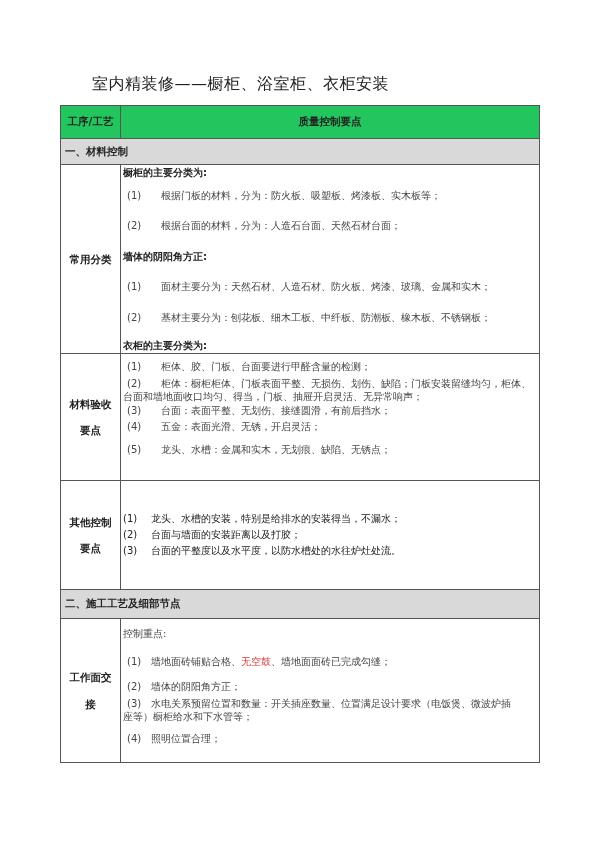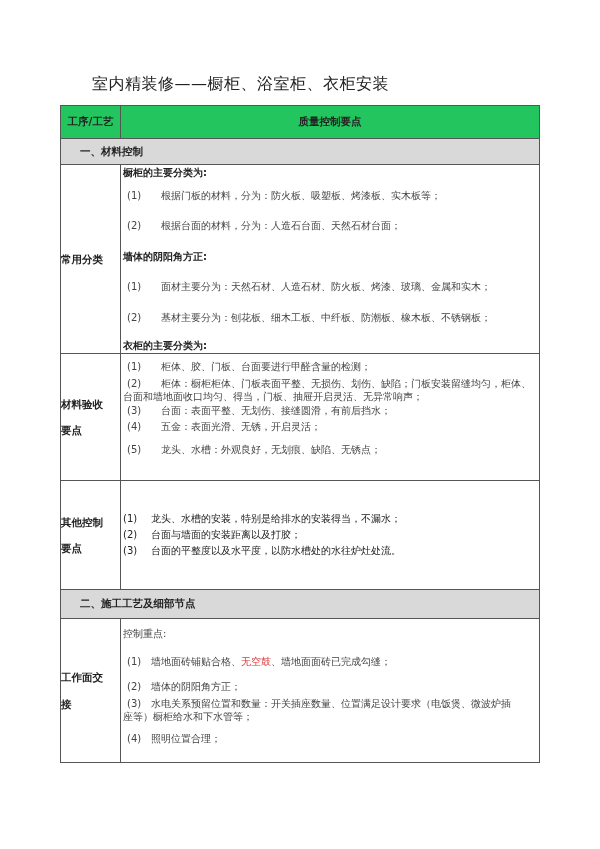--- a/index.html
+++ b/index.html
@@ -5,22 +5,22 @@
   html, body { margin:0; padding:0; background:#ffffff; }
   body { width:600px; height:849px; position:relative; overflow:hidden;
          font-family:"DejaVu Sans","Liberation Sans",sans-serif; color:#333; }
   .title { position:absolute; left:92px; top:74px; font-size:16px; color:#222; letter-spacing:0.5px; }
   table { position:absolute; left:60px; top:105px; width:479px; border-collapse:collapse;
           table-layout:fixed; }
   td { border:1px solid #555; vertical-align:middle; padding:0; font-size:10px; }
   .hdr td { background:#22c55e; height:32px; font-weight:bold; font-size:10.5px; color:#222; }
   .hdr td.c1 { text-align:center; }
   .hdr td.c2 { text-align:center; }
-  .sec td { background:#d9d9d9; height:25px; font-weight:bold; font-size:10.5px; padding-left:19px; color:#222; }
-  .lbl { text-align:left; font-weight:bold; font-size:10.5px; color:#222; line-height:2.5;margin-top:12px; }
+  .sec td { background:#d9d9d9; height:25px; font-weight:bold; font-size:10.5px; padding-left:4px; color:#222; }
+  .lbl { text-align:center; font-weight:bold; font-size:10.5px; color:#222; line-height:2.5;margin-top:12px; }
   .content { position:relative; overflow:hidden; vertical-align:top;margin-top:7px; }
   .inner { padding:1px 2px; line-height:1.35; color:#444; }
   .heading { font-weight:bold; color:#222; }
   .line { white-space:nowrap; }
   .ind { padding-left:4px; }
   .num { display:inline-block; width:34px; }
   .red { color:#d33; }
 </style>
 </head>
 <body>
@@ -65,21 +65,21 @@
       <div>材料验收</div>
       <div>要点</div>
     </td>
     <td class="content">
       <div class="inner" style="padding-top:6px;">
         <div class="line ind"><span class="num">(1)</span><span>柜体、胶、门板、台面要进行甲醛含量的检测；</span></div>
         <div class="line ind" style="margin-top:3px;"><span class="num">(2)</span><span>柜体：橱柜柜体、门板表面平整、无损伤、划伤、缺陷；门板安装留缝均匀，柜体、</span></div>
         <div class="line">台面和墙地面收口均匀、得当，门板、抽屉开启灵活、无异常响声；</div>
         <div class="line ind"><span class="num">(3)</span><span>台面：表面平整、无划伤、接缝圆滑，有前后挡水；</span></div>
         <div class="line ind" style="margin-top:3px;"><span class="num">(4)</span><span>五金：表面光滑、无锈，开启灵活；</span></div>
-        <div class="line ind" style="margin-top:9px;"><span class="num">(5)</span><span>龙头、水槽：外观良好，无划痕、缺陷、无锈点；</span></div>
+        <div class="line ind" style="margin-top:9px;"><span class="num">(5)</span><span>龙头、水槽：金属和实木，无划痕、缺陷、无锈点；</span></div>
       </div>
     </td>
   </tr>
 
   <tr>
     <td class="lbl" style="height:108px">
       <div>其他控制</div>
       <div>要点</div>
     </td>
     <td class="content" style="vertical-align:middle;">

